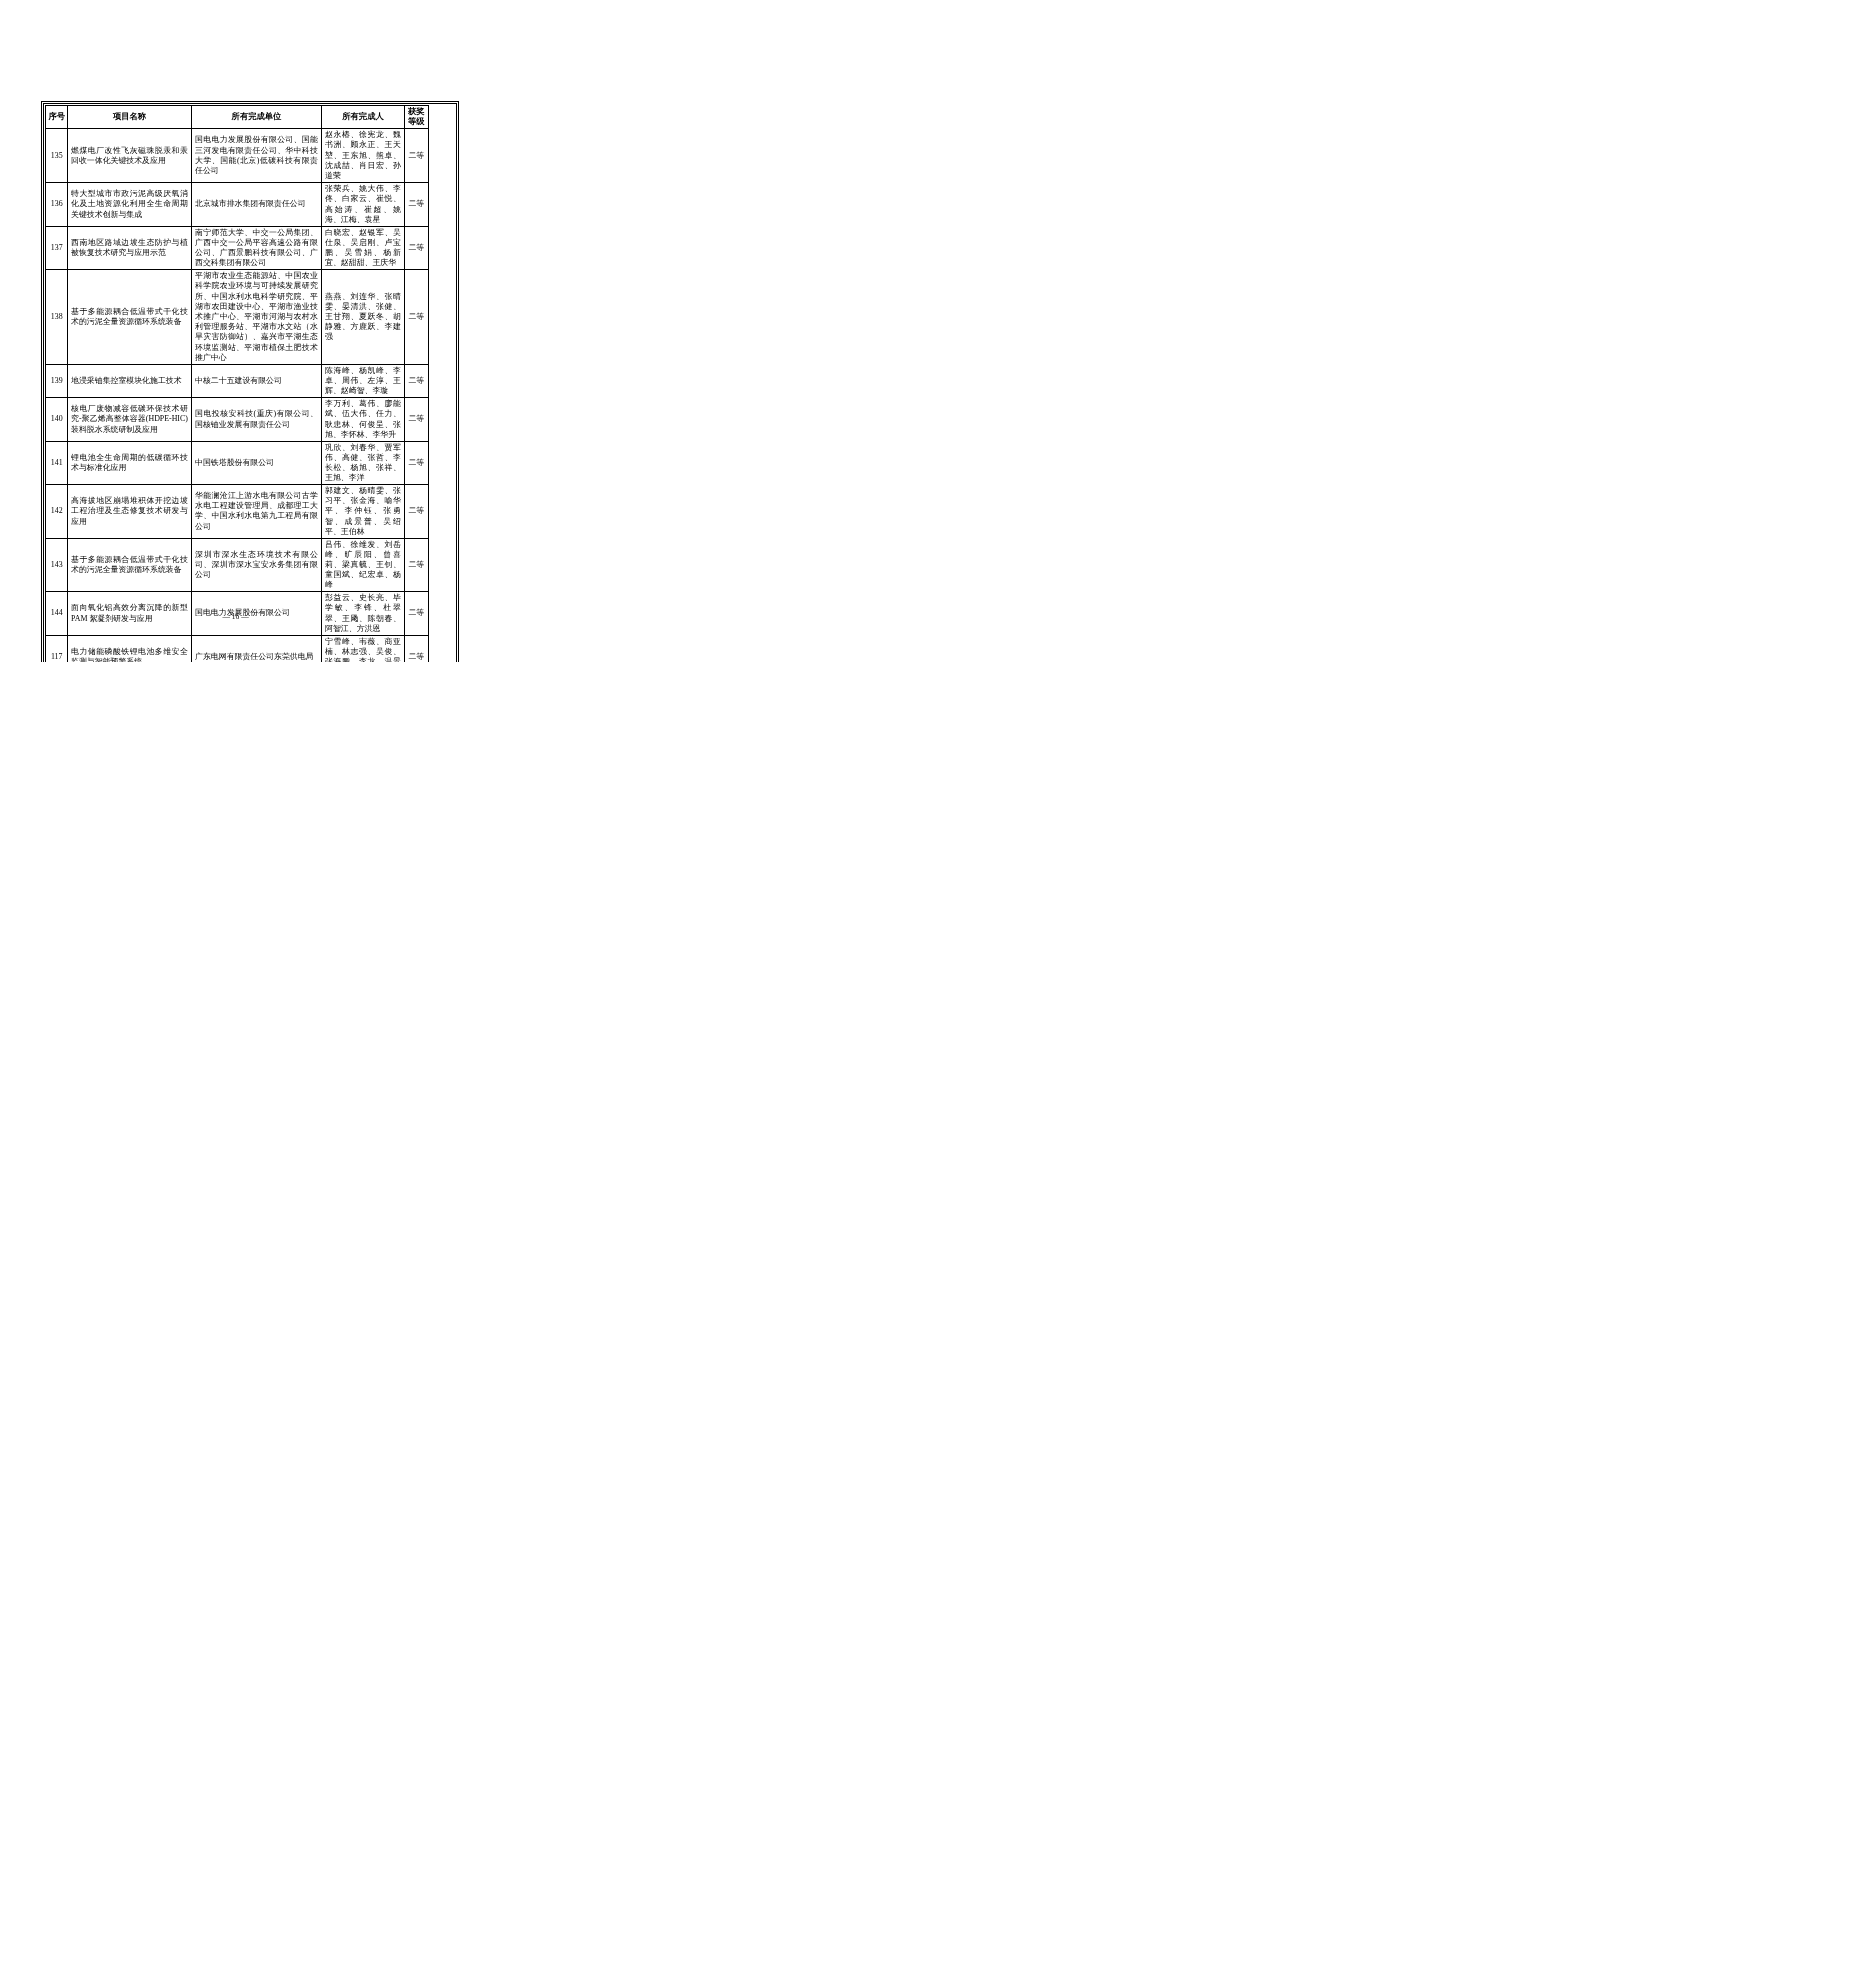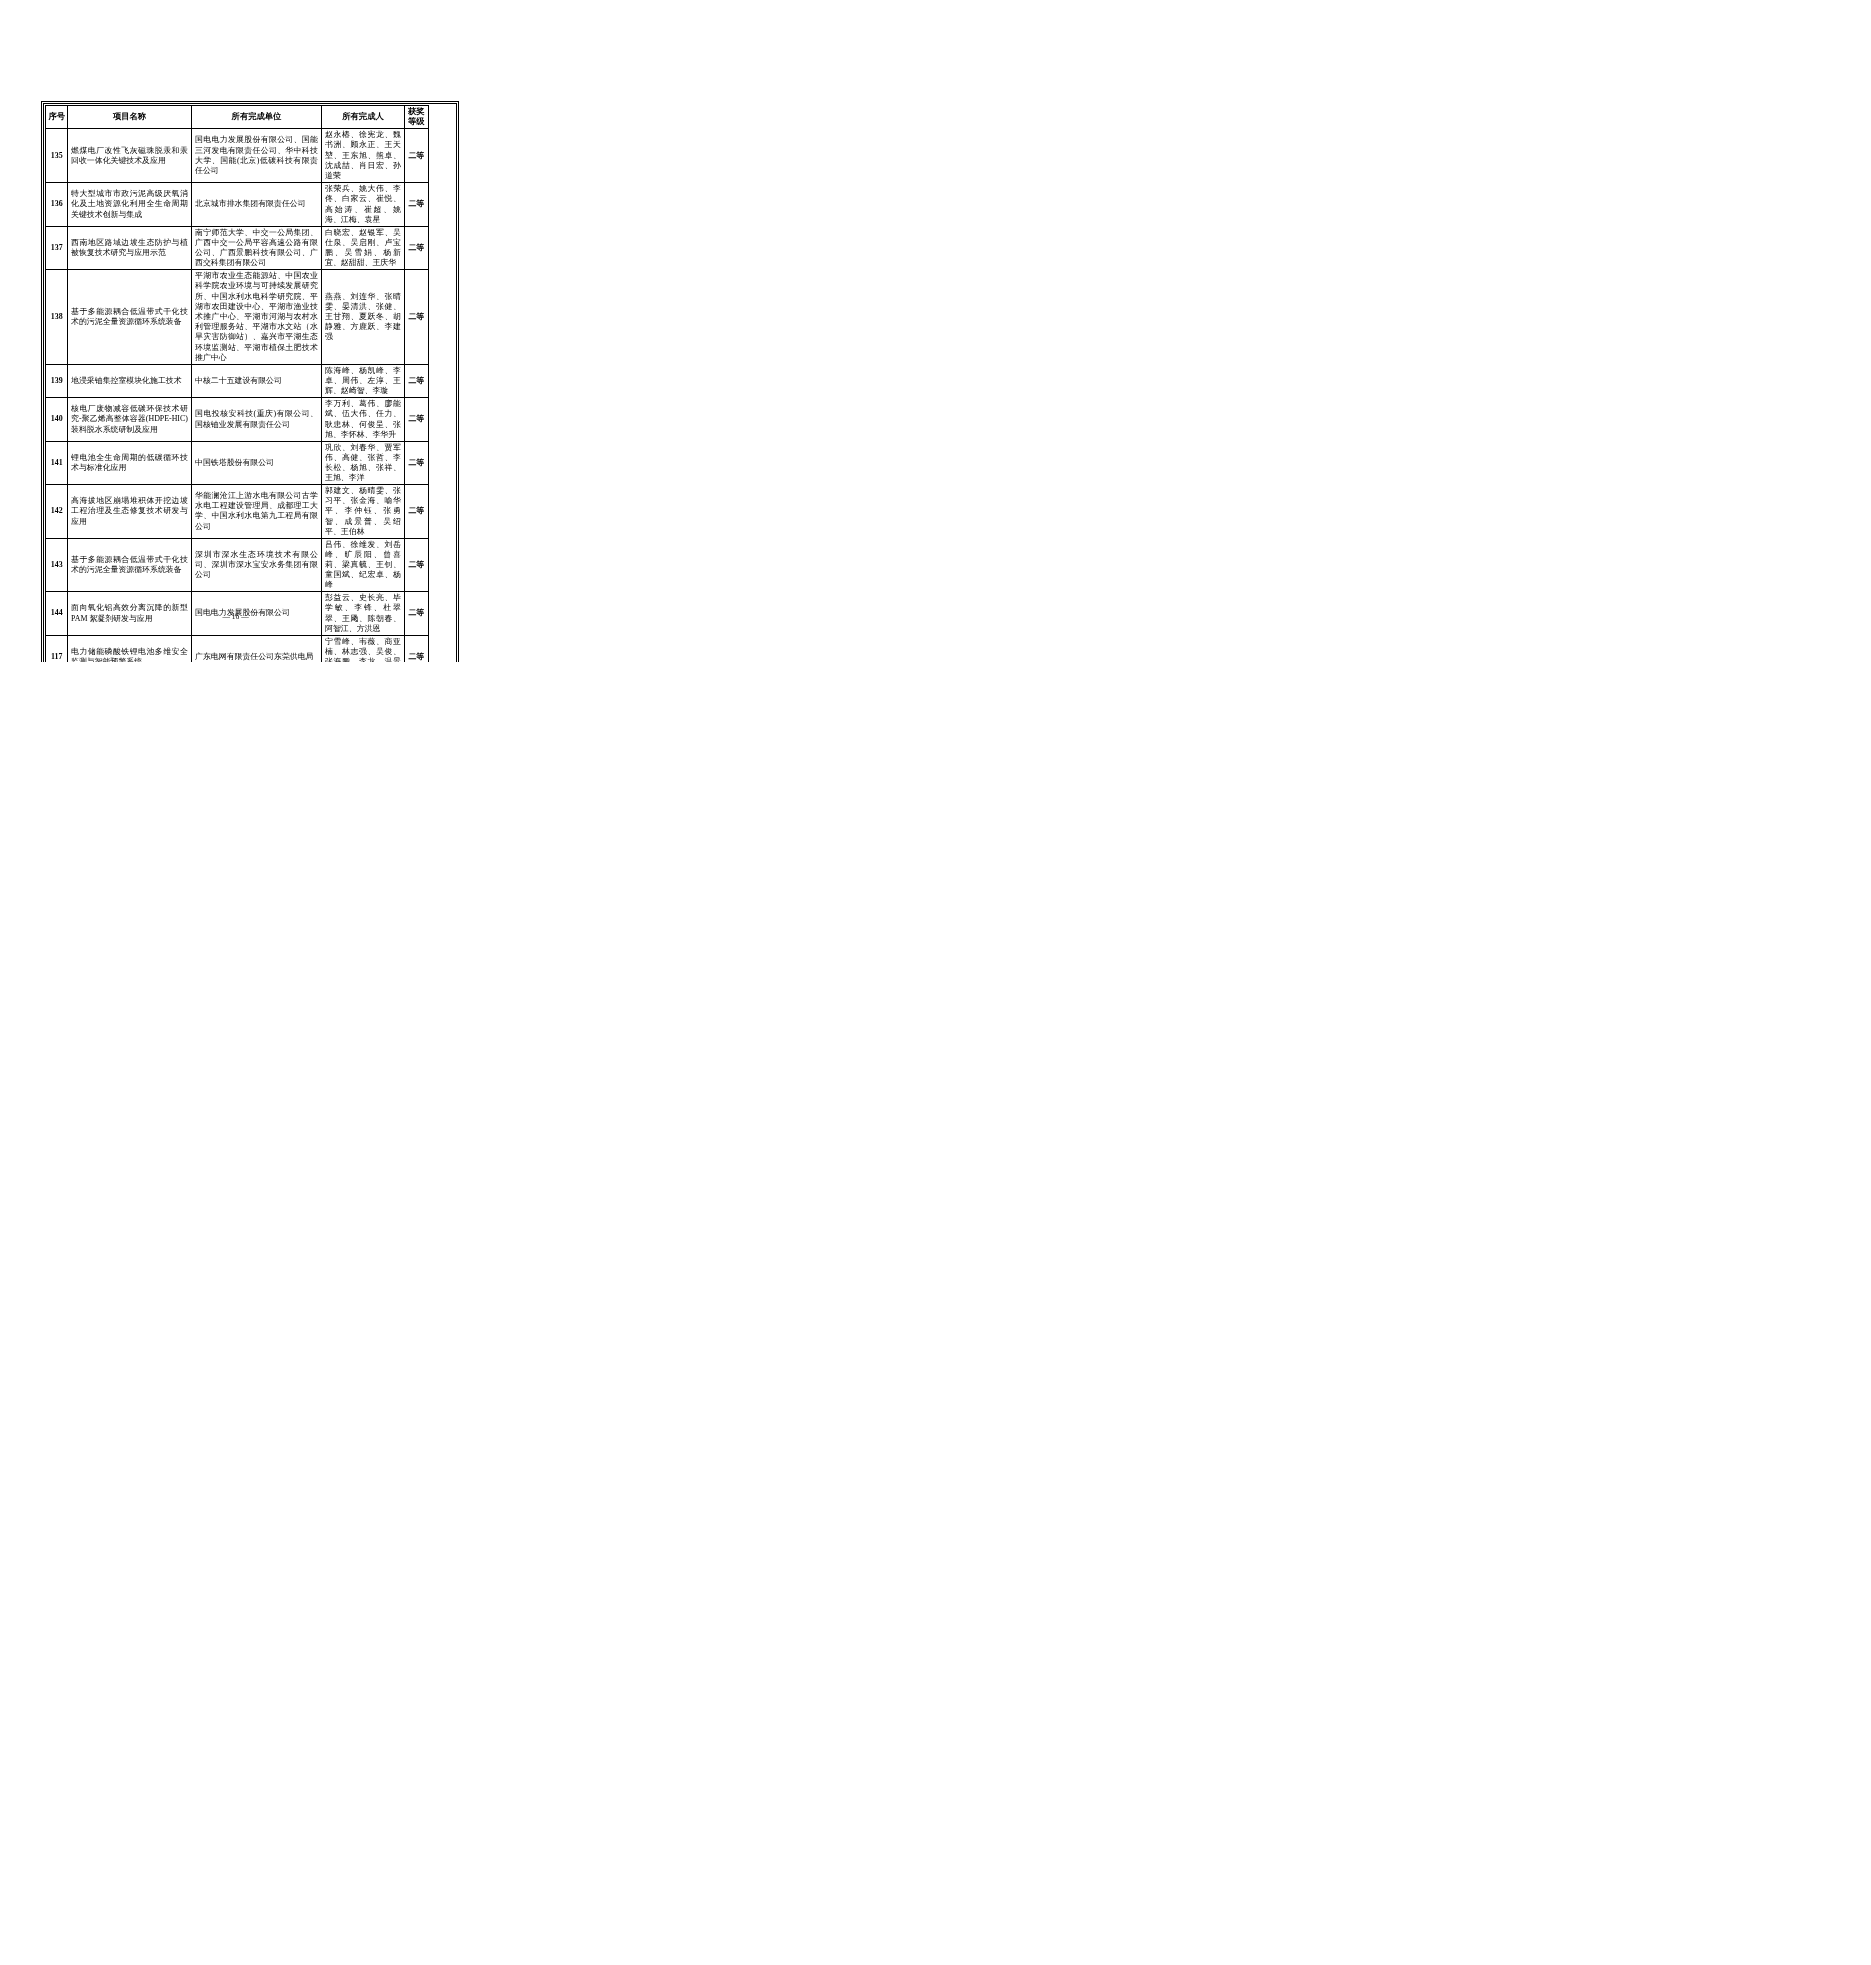--- a/index.html
+++ b/index.html
@@ -30,21 +30,21 @@
     font-size: 8.3px; font-weight: bold; text-align: center;
     vertical-align: middle; line-height: 1.25; padding: 0.8px;
     border-bottom: 0.8px solid #000;
   }
   table.awards thead tr { height: 19.7px; }
   table.awards td {
     font-size: 7.9px; line-height: 10.2px; vertical-align: middle;
     border-bottom: 0.8px solid #000; border-top: 0.8px solid #000;
     padding: 0.8px 3.1px;
   }
-  td.c-no, td.c-award { text-align: center; padding: 0.8px; font-weight: bold; }
+  td.c-no, td.c-award { text-align: center; padding: 0.8px; }
   td.c-project, td.c-units, td.c-people {
     text-align: justify;
   }
   tbody tr:nth-child(1)  { height: 54px; }
   tbody tr:nth-child(2)  { height: 41px; }
   tbody tr:nth-child(3)  { height: 41px; }
   tbody tr:nth-child(4)  { height: 95px; }
   tbody tr:nth-child(5)  { height: 32px;  }
   tbody tr:nth-child(6)  { height: 43px; }
   tbody tr:nth-child(7)  { height: 43px; }

